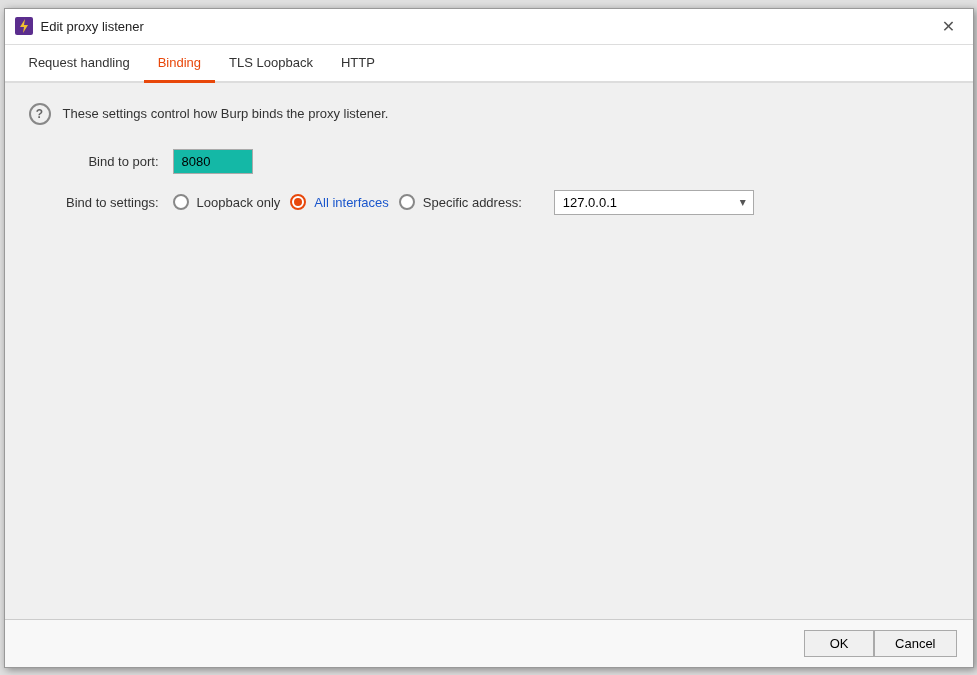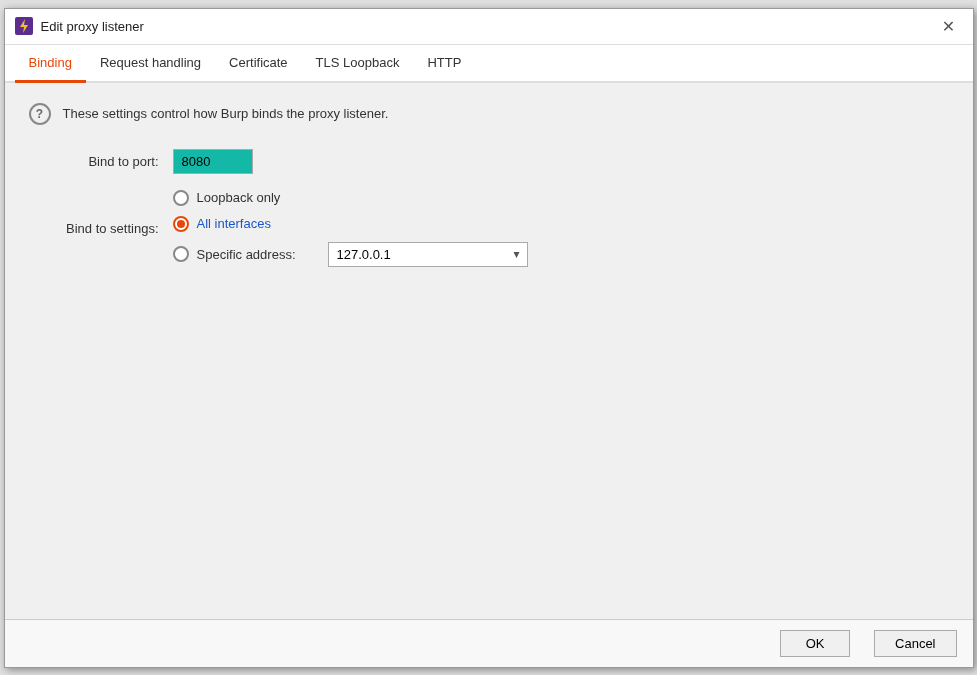--- a/index.html
+++ b/index.html
@@ -147,21 +147,21 @@
       border: 1px solid #aaa;
       background: #14b8a6;
       padding: 4px 8px;
       width: 80px;
       font-size: 13px;
       outline: none;
     }
 
     .radio-group {
       display: flex;
-      flex-direction: column;
+      flex-direction: row;
       gap: 10px;
     }
 
     .radio-row {
       display: flex;
       align-items: center;
       gap: 8px;
       cursor: pointer;
     }
 
@@ -234,21 +234,21 @@
       font-size: 12px;
     }
 
     .footer {
       background: #f8f8f8;
       border-top: 1px solid #ccc;
       padding: 10px 16px;
       display: flex;
       align-items: center;
       justify-content: flex-end;
-      gap: 24px;
+      gap: 0;
       flex-shrink: 0;
       height: 48px;
     }
 
     .btn {
       padding: 5px 20px;
       font-size: 13px;
       cursor: pointer;
       border: 1px solid #aaa;
       background: #f0f0f0;
@@ -278,23 +278,22 @@
       <svg width="18" height="18" viewBox="0 0 18 18">
         <rect width="18" height="18" rx="2" fill="#5b2d8e"></rect>
         <polygon points="10,2 5,10 9,10 8,16 13,8 9,8" fill="#f0c030"></polygon>
       </svg>
     </div>
     <span class="title-bar-text">Edit proxy listener</span>
     <div class="title-bar-close">✕</div>
   </div>
 
   <div class="tab-bar">
+    <div class="tab">Request handling</div>
     <div class="tab active">Binding</div>
-    <div class="tab">Request handling</div>
-    <div class="tab">Certificate</div>
     <div class="tab">TLS Loopback</div>
     <div class="tab">HTTP</div>
   </div>
 
   <div class="content-area">
 
     <div class="info-row">
       <div class="info-icon">?</div>
       <span class="info-text">These settings control how Burp binds the proxy listener.</span>
     </div>

